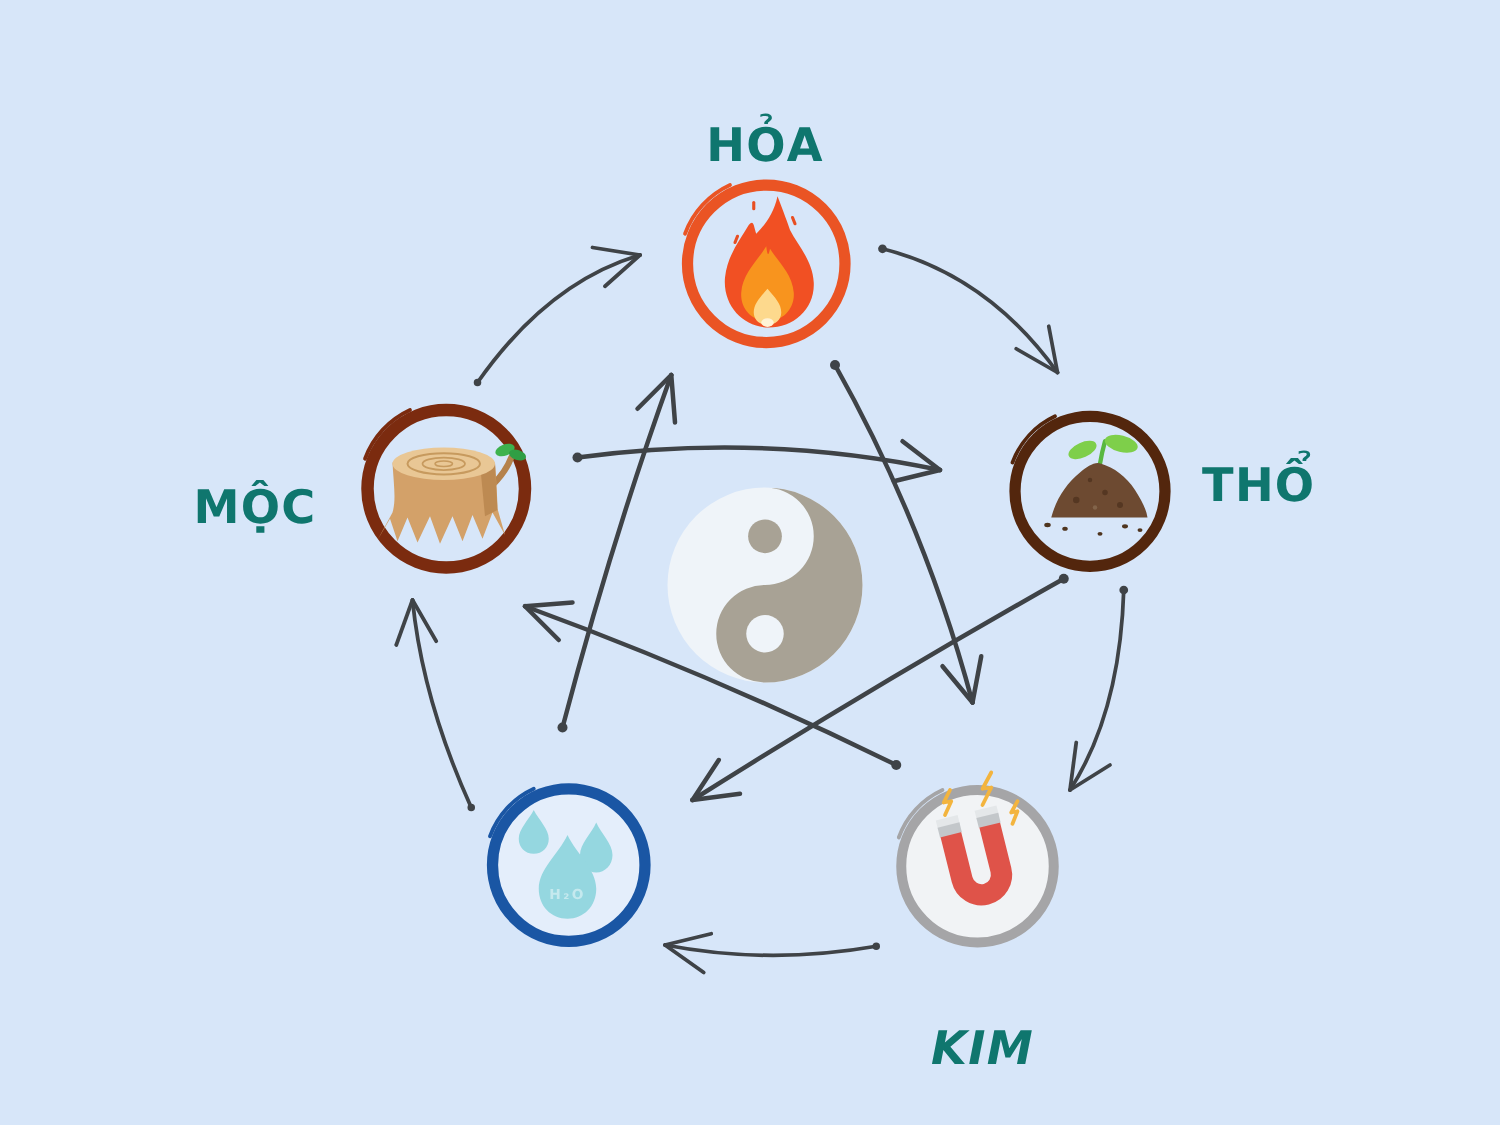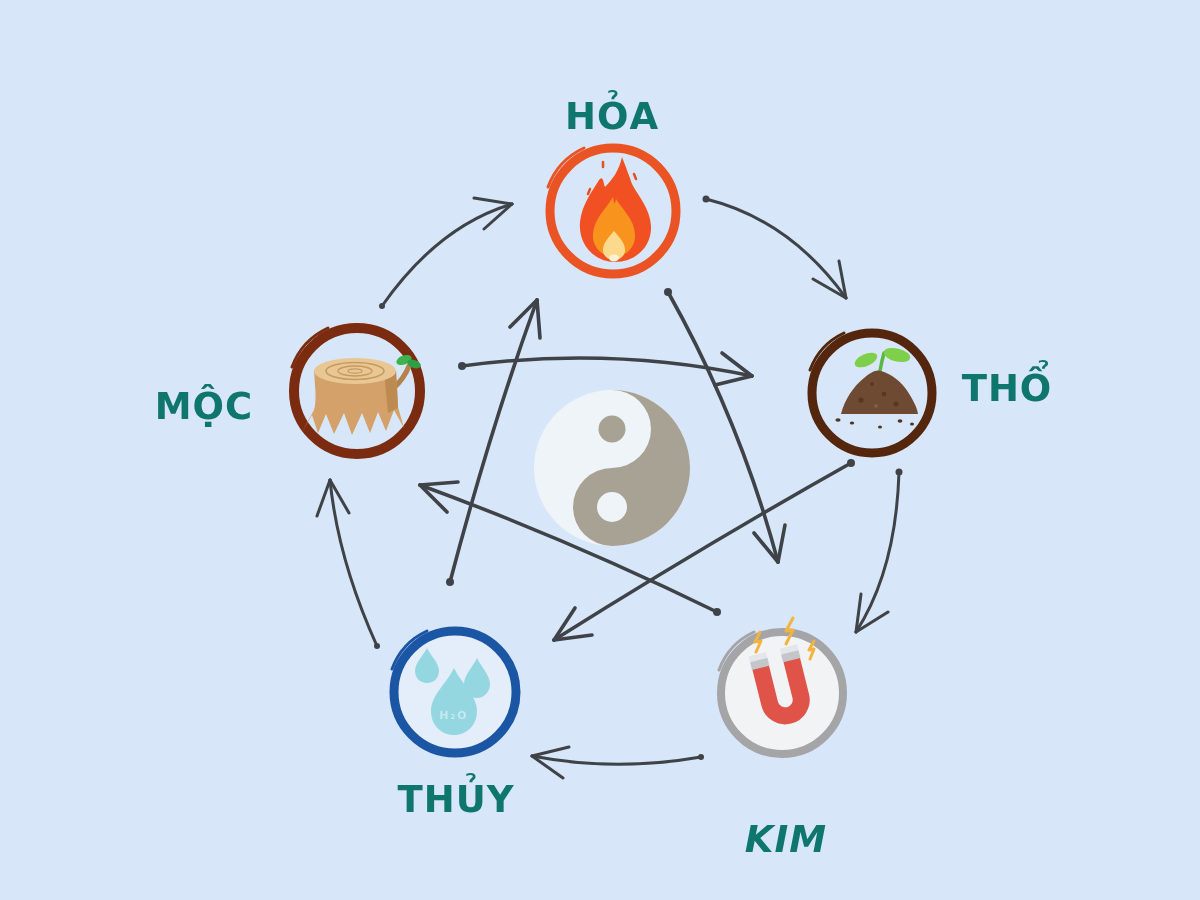--- a/index.html
+++ b/index.html
@@ -198,16 +198,15 @@
           <path d="M814,641 L809,650 L814,649 L810,659"></path>
         </g>
       </g>
     </g>
 
   </svg>
 
   <div class="el-label lbl-hoa">HỎA</div>
   <div class="el-label lbl-moc">MỘC</div>
   <div class="el-label lbl-tho">THỔ</div>
-  <div class="el-label lbl-thuy">THỦY</div>
   <div class="el-label lbl-kim">KIM</div>
 
 </div>
 
 </body></html>

